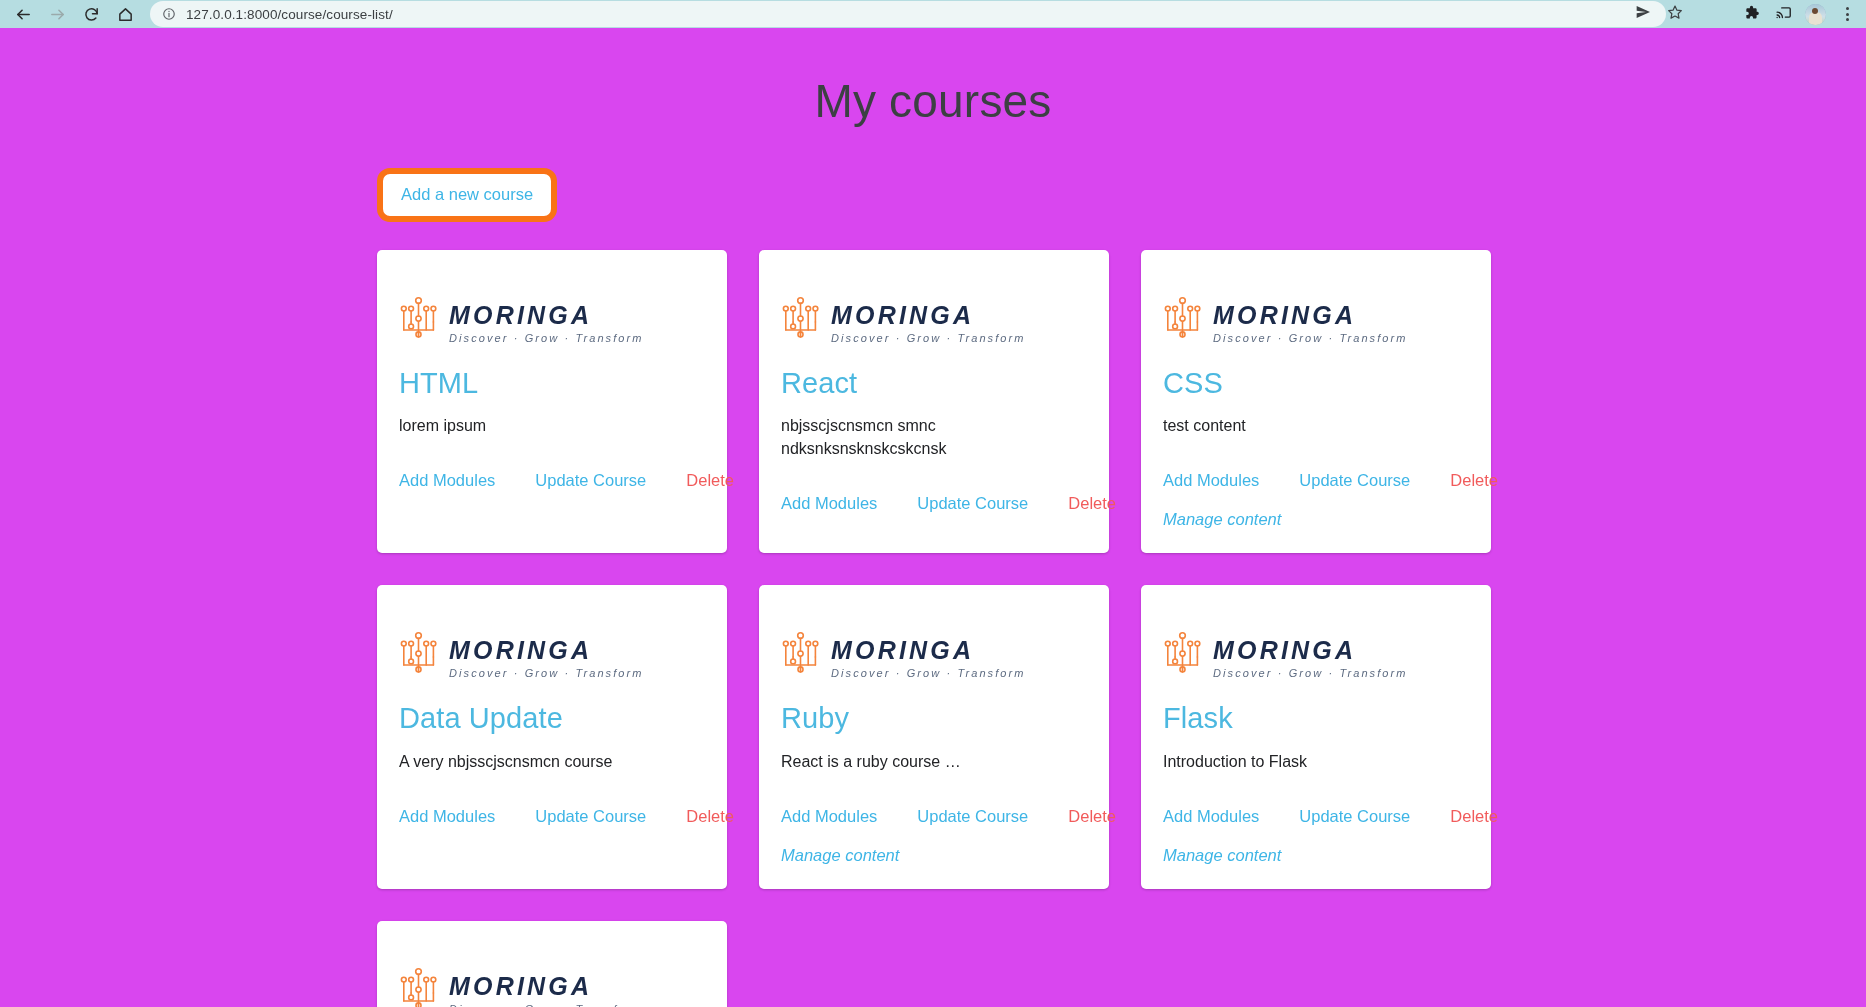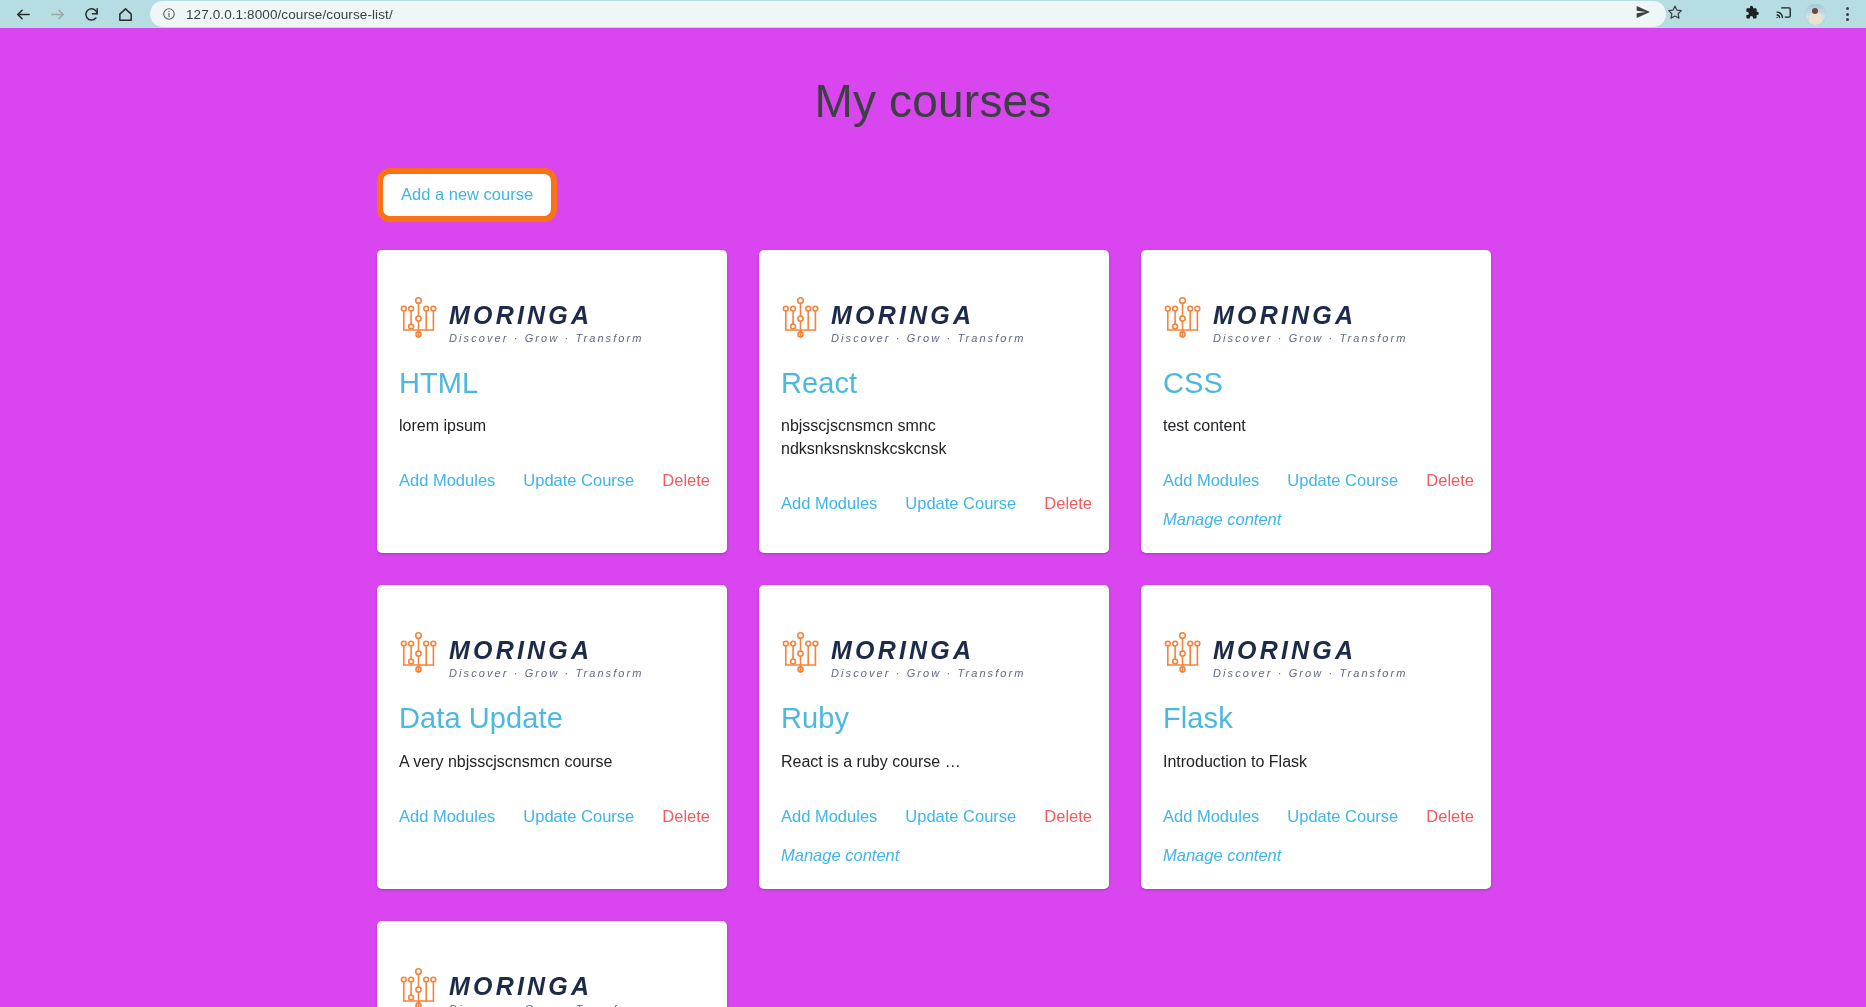--- a/index.html
+++ b/index.html
@@ -202,21 +202,21 @@
     font-size: 16px;
     color: #222326;
     margin-top: 16px;
     line-height: 1.42;
     min-height: 23px;
   }
 
   .card-actions {
     display: flex;
     align-items: center;
-    gap: 28px;
+    gap: 40px;
     margin-top: 34px;
   }
   .card-actions-second {
     display: flex;
     margin-top: 22px;
     font-style: italic;
   }
   .card-link {
     font-size: 16.5px;
     color: #3eb5e6;

